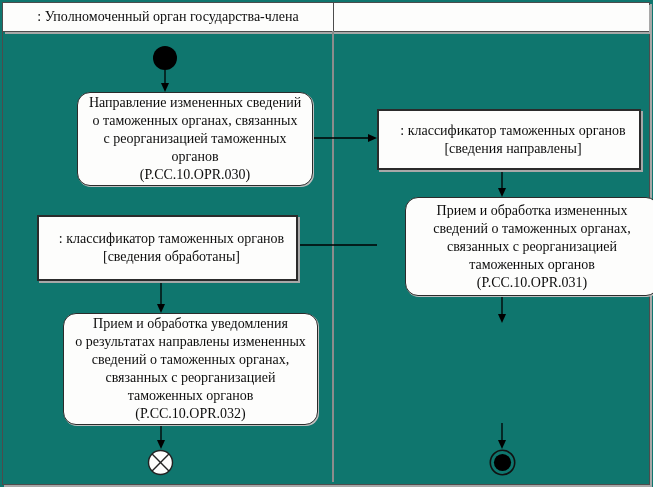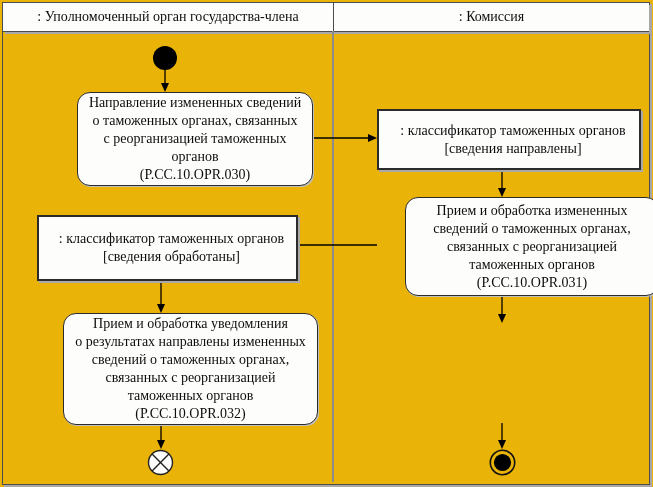--- a/index.html
+++ b/index.html
@@ -1,17 +1,17 @@
 <!DOCTYPE html>
 <html style="--line: #000000; --border: #4c4c4c; --border-box: #2b2b2b; --lane: #8c8c8c; --shadow: #a8a8a8;"><head>
 <meta charset="utf-8">
 <style>
   html,body{margin:0;padding:0;background:#ffffff;}
   .diagram{
-    position:relative;width:653px;height:487px;background:#eab308;
+    position:relative;width:653px;height:487px;background:#0f766e;
     font-family:"Liberation Serif","DejaVu Serif",serif;color:#0d0d0d;
     overflow:hidden;
   }
   .frame{
     position:absolute;left:2px;top:2px;width:646px;height:481px;
     border:1px solid var(--border,#4c4c4c);
     box-shadow:2px 2px 0 var(--shadow,#a8a8a8);
     background:transparent;
   }
   .header-row{
@@ -55,21 +55,20 @@
 </style>
 </head>
 <body>
 
 <div class="diagram">
 
   <div class="frame"></div>
 
   <div class="header-row">
     <div class="header-cell left">: Уполномоченный орган государства-члена</div>
-    <div class="header-cell right">: Комиссия</div>
   </div>
 
   <div class="lane-divider"></div>
 
   <svg class="edges" width="653" height="487" viewBox="0 0 653 487">
     <g>
       <line x1="165" y1="70" x2="165" y2="84" stroke="#000" stroke-width="1.3"></line>
       <polygon points="161,83 169,83 165,92" fill="#000"></polygon>
     </g>
     <g>

